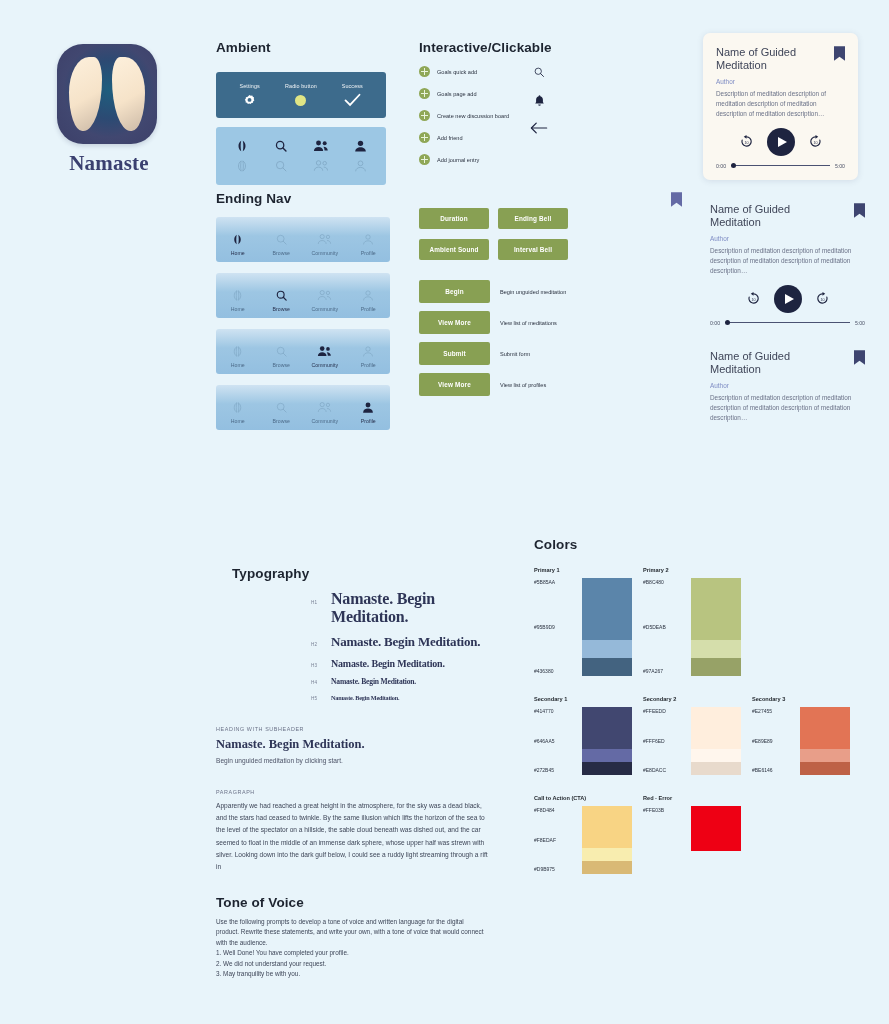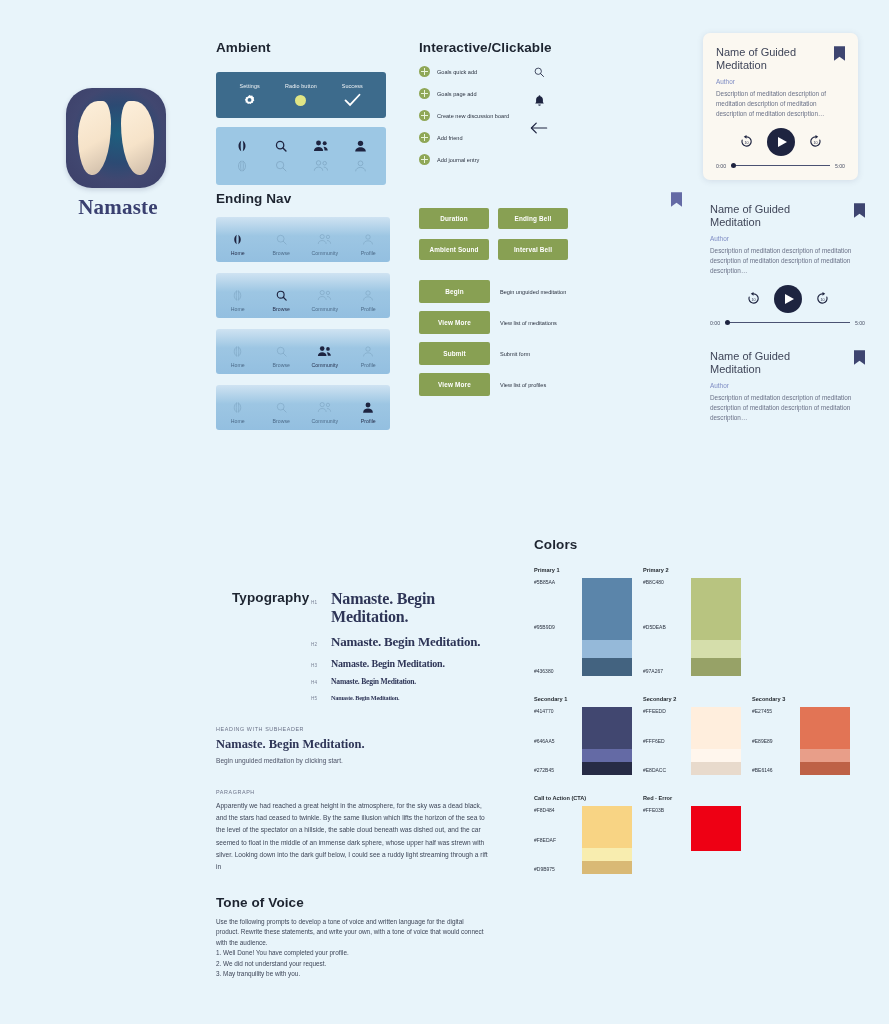--- a/index.html
+++ b/index.html
@@ -8,21 +8,21 @@
     background: #E8F4FA;
     font-family: "Liberation Sans", sans-serif;
     color: #2B2B35;
     position: relative;
     overflow: hidden;
   }
   .abs { position: absolute; }
   .sec-title { font-size: 13.5px; font-weight: bold; color: #1D2430; letter-spacing: .1px; }
 
   
-  #logo-block { left: 66px; top: 44px; width: 104px; text-align: center; margin-top: 44px; }
+  #logo-block { left: 57px; top: 44px; width: 104px; text-align: center; }
   .logo-tile {
     width: 100px; height: 100px; border-radius: 26px;
     background: radial-gradient(ellipse at 52% 46%, #1E5E7E 0%, #2C4A73 38%, #414770 62%, #3C3F68 100%);
     position: relative; overflow: hidden;
     box-shadow: 0 2px 5px rgba(40,50,90,.18);
   }
   .leaf {
     position: absolute; width: 33px; height: 74px; top: 13px;
     background: linear-gradient(150deg, #FDF0DC 0%, #F6E3C9 55%, #CBB9A6 100%);
   }
@@ -109,21 +109,21 @@
     display: flex; align-items: center; justify-content: center;
   }
   .tri { width: 0; height: 0; border-left: 9px solid #FFF; border-top: 5.5px solid transparent;
          border-bottom: 5.5px solid transparent; margin-left: 3px; }
   .time-row { display: flex; align-items: center; margin-top: 7px; gap: 5px; }
   .time-lb { font-size: 5.2px; color: #4B5166; }
   .track { flex: 1; height: 1.6px; background: #4A5272; position: relative; }
   .knob { width: 5px; height: 5px; border-radius: 50%; background: #1E2440; position: absolute; left: 0; top: -1.7px; }
 
   
-  #typo { left: 216px; top: 590px; width: 290px; padding-left: 16px; }
+  #typo { left: 216px; top: 566px; width: 290px; padding-left: 16px; }
   .font-card {
     width: 80px; height: 72px; background: #FBF8F1; border-radius: 3px; margin-top: 17px;
     display: flex; flex-direction: column; align-items: center; justify-content: center;
     box-shadow: 0 1px 3px rgba(60,70,110,.1);
   }
   .aa { font-family: "Liberation Serif", serif; font-weight: bold; font-size: 27px; color: #2E3557; }
   .font-rule { width: 52px; height: 1px; background: #E3DED2; margin: 9px 0 7px; }
   .font-nm { font-size: 5.6px; color: #4E5468; }
   #h-list { left: 311px; top: 590px; width: 200px; }
   .h-row { display: flex; align-items: baseline; margin-bottom: 8px; }

